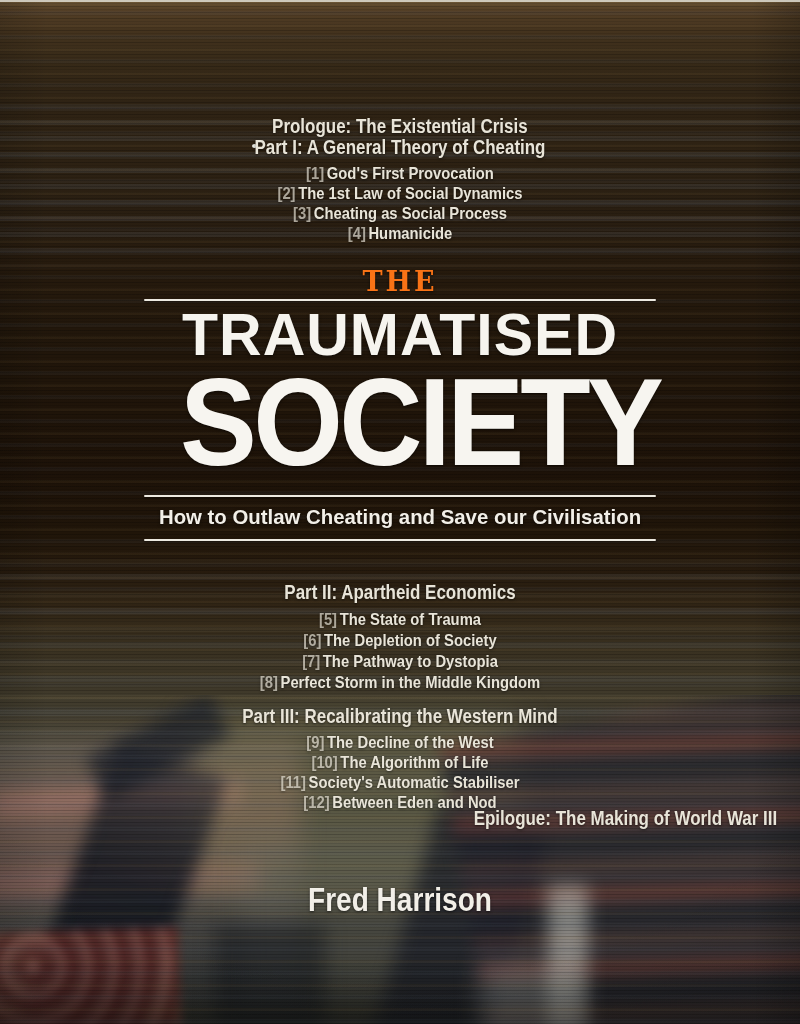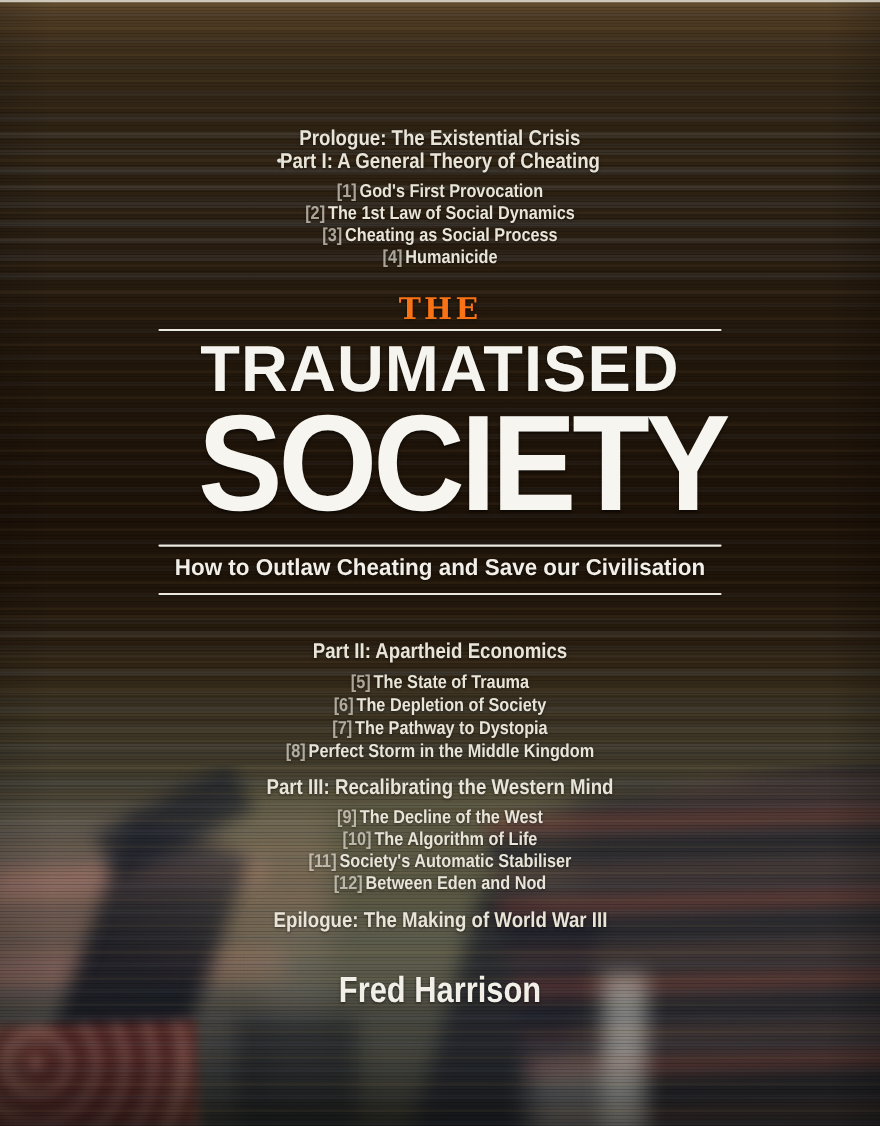--- a/index.html
+++ b/index.html
@@ -98,21 +98,21 @@
   #title-main2{top:360px;font-size:124px;line-height:124px;letter-spacing:-4px;color:#f7f5f0;padding-left:40px;}
   #title-main2 .squeeze{display:inline-block;transform:scaleX(0.93);transform-origin:50% 50%;}
   .rule{position:absolute;left:144px;width:512px;height:2px;background:#ece9e0;z-index:10;
     box-shadow:0 1px 2px rgba(0,0,0,.4);border-radius:1px;}
   #rule1{top:299px;}
   #rule2{top:495px;}
   #rule3{top:539px;}
   #subtitle{top:505px;font-size:21px;line-height:24px;color:#f2efe8;transform:scaleX(0.97);}
   #part2{top:581px;}
   #part3{top:705px;}
-  #epilogue{top:826px;font-size:19.5px;line-height:22px;}
+  #epilogue{top:807px;font-size:19.5px;line-height:22px;text-align:right;}
   #author{top:882px;font-size:33px;line-height:36px;color:#f2efe8;transform:scaleX(0.85);}
 </style>
 </head>
 <body>
 
 <div class="bg-layer bg-base"></div>
 <div class="bg-bluebands"></div>
 <div class="bg-midbands"></div>
 <div class="graffiti">
   <div class="shape g-washleft"></div>

